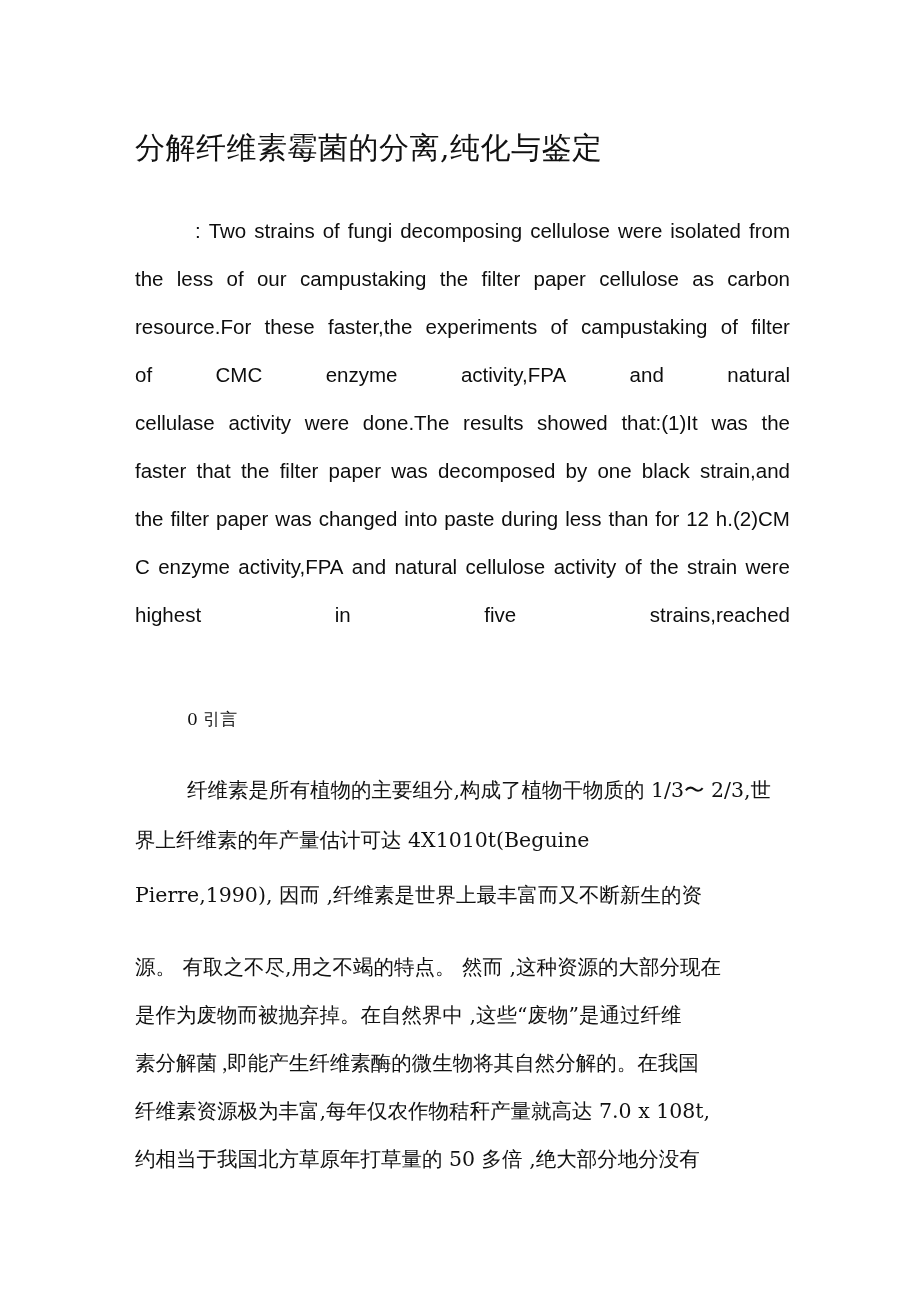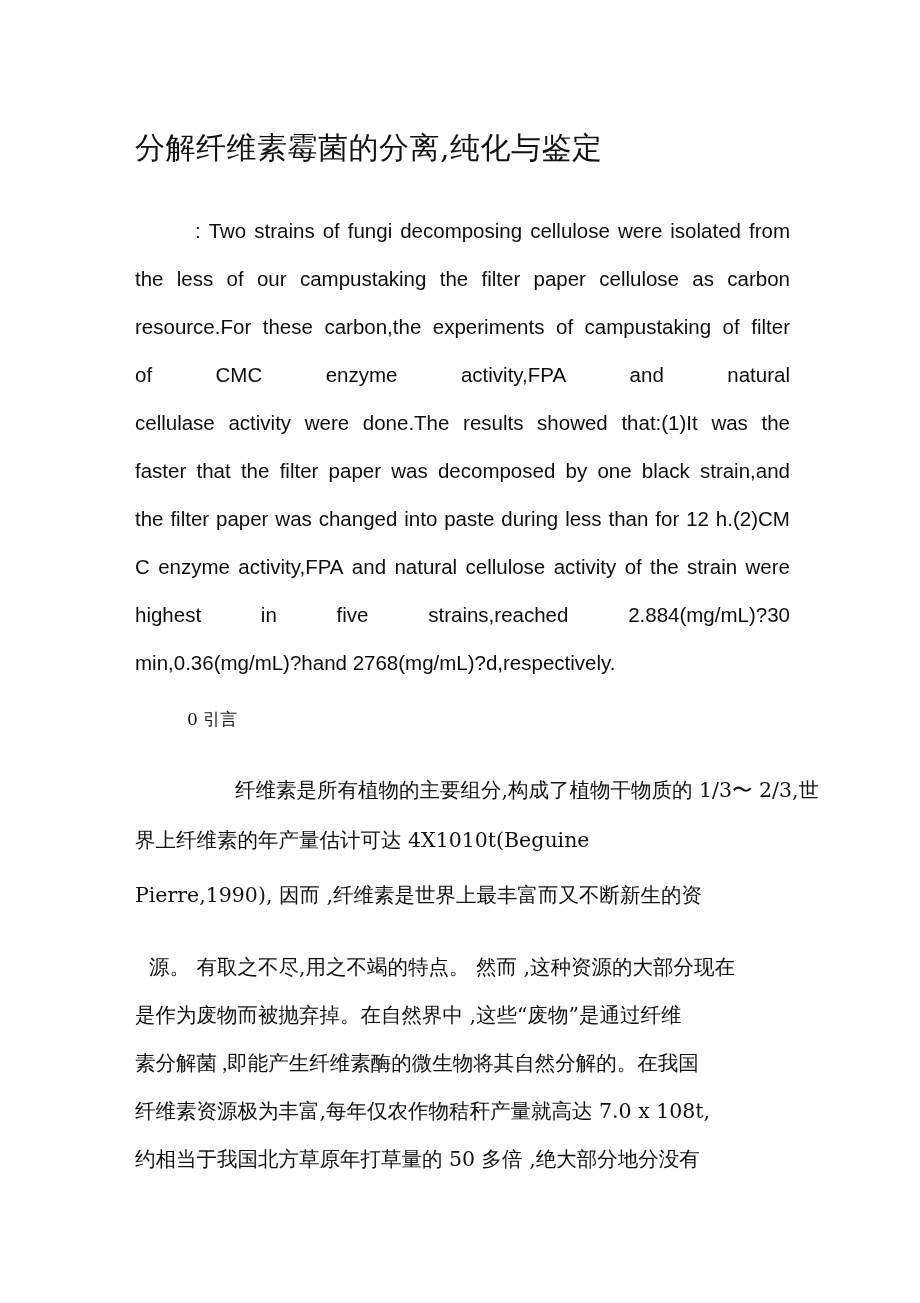--- a/index.html
+++ b/index.html
@@ -99,36 +99,35 @@
 </head>
 <body>
 
 <div class="page">
 
   <h1 class="doc-title">分解纤维素霉菌的分离,纯化与鉴定</h1>
 
   <div class="abstract-block" id="abstract-block">
       <div class="abstract-line just"><span class="indent-gap"></span><span class="w">:</span><span class="w">Two</span><span class="w">strains</span><span class="w">of</span><span class="w">fungi</span><span class="w">decomposing</span><span class="w">cellulose</span><span class="w">were</span><span class="w">isolated</span><span class="w">from</span></div>
       <div class="abstract-line just"><span class="w">the</span><span class="w">less</span><span class="w">of</span><span class="w">our</span><span class="w">campustaking</span><span class="w">the</span><span class="w">filter</span><span class="w">paper</span><span class="w">cellulose</span><span class="w">as</span><span class="w">carbon</span></div>
-      <div class="abstract-line just"><span class="w">resource.For</span><span class="w">these</span><span class="w">carbon,the</span><span class="w">experiments</span><span class="w">of</span><span class="w">campustaking</span><span class="w">of</span><span class="w">filter</span></div>
+      <div class="abstract-line just"><span class="w">resource.For</span><span class="w">these</span><span class="w">faster,the</span><span class="w">experiments</span><span class="w">of</span><span class="w">campustaking</span><span class="w">of</span><span class="w">filter</span></div>
       <div class="abstract-line just"><span class="w">of</span><span class="w">CMC</span><span class="w">enzyme</span><span class="w">activity,FPA</span><span class="w">and</span><span class="w">natural</span></div>
       <div class="abstract-line just"><span class="w">cellulase</span><span class="w">activity</span><span class="w">were</span><span class="w">done.The</span><span class="w">results</span><span class="w">showed</span><span class="w">that:(1)It</span><span class="w">was</span><span class="w">the</span></div>
       <div class="abstract-line just"><span class="w">faster</span><span class="w">that</span><span class="w">the</span><span class="w">filter</span><span class="w">paper</span><span class="w">was</span><span class="w">decomposed</span><span class="w">by</span><span class="w">one</span><span class="w">black</span><span class="w">strain,and</span></div>
       <div class="abstract-line just"><span class="w">the</span><span class="w">filter</span><span class="w">paper</span><span class="w">was</span><span class="w">changed</span><span class="w">into</span><span class="w">paste</span><span class="w">during</span><span class="w">less</span><span class="w">than</span><span class="w">for</span><span class="w">12</span><span class="w">h.(2)CM</span></div>
       <div class="abstract-line just"><span class="w">C</span><span class="w">enzyme</span><span class="w">activity,FPA</span><span class="w">and</span><span class="w">natural</span><span class="w">cellulose</span><span class="w">activity</span><span class="w">of</span><span class="w">the</span><span class="w">strain</span><span class="w">were</span></div>
-      <div class="abstract-line just"><span class="w">highest</span><span class="w">in</span><span class="w">five</span><span class="w">strains,reached</span><span class="w">2.884(mg/mL)?30</span></div>
-      <div class="abstract-line left"><span class="w">min,0.36(mg/mL)?hand 2768(mg/mL)?d,respectively.</span></div>
+      <div class="abstract-line just"><span class="w">highest</span><span class="w">in</span><span class="w">five</span><span class="w">strains,reached</span></div>
     </div>
 
   <div class="section-heading">0 引言</div>
 
   <div id="body-block">
-      <div class="cn-line indented" style="top: 775px; text-align: center;">纤维素是所有植物的主要组分,构成了植物干物质的 1/3〜 2/3,世</div>
+      <div class="cn-line indented" style="top: 775px;">纤维素是所有植物的主要组分,构成了植物干物质的 1/3〜 2/3,世</div>
       <div class="cn-line" style="top: 825px;">界上纤维素的年产量估计可达 4X1010t(Beguine</div>
       <div class="cn-line" style="top: 880px;">Pierre,1990), 因而 ,纤维素是世界上最丰富而又不断新生的资</div>
-      <div class="cn-line" style="top: 952px; margin-left: 14px;">源。 有取之不尽,用之不竭的特点。 然而 ,这种资源的大部分现在</div>
+      <div class="cn-line" style="top: 952px;">源。 有取之不尽,用之不竭的特点。 然而 ,这种资源的大部分现在</div>
       <div class="cn-line" style="top: 1000px;">是作为废物而被抛弃掉。在自然界中 ,这些“废物”是通过纤维</div>
       <div class="cn-line" style="top: 1048px; font-family: Liberation Serif, serif;">素分解菌 ,即能产生纤维素酶的微生物将其自然分解的。在我国</div>
       <div class="cn-line" style="top: 1096px;">纤维素资源极为丰富,每年仅农作物秸秆产量就高达 7.0 x 108t,</div>
       <div class="cn-line" style="top: 1144px;">约相当于我国北方草原年打草量的 50 多倍 ,绝大部分地分没有</div>
     </div>
 
 </div>
 
 </body></html>

